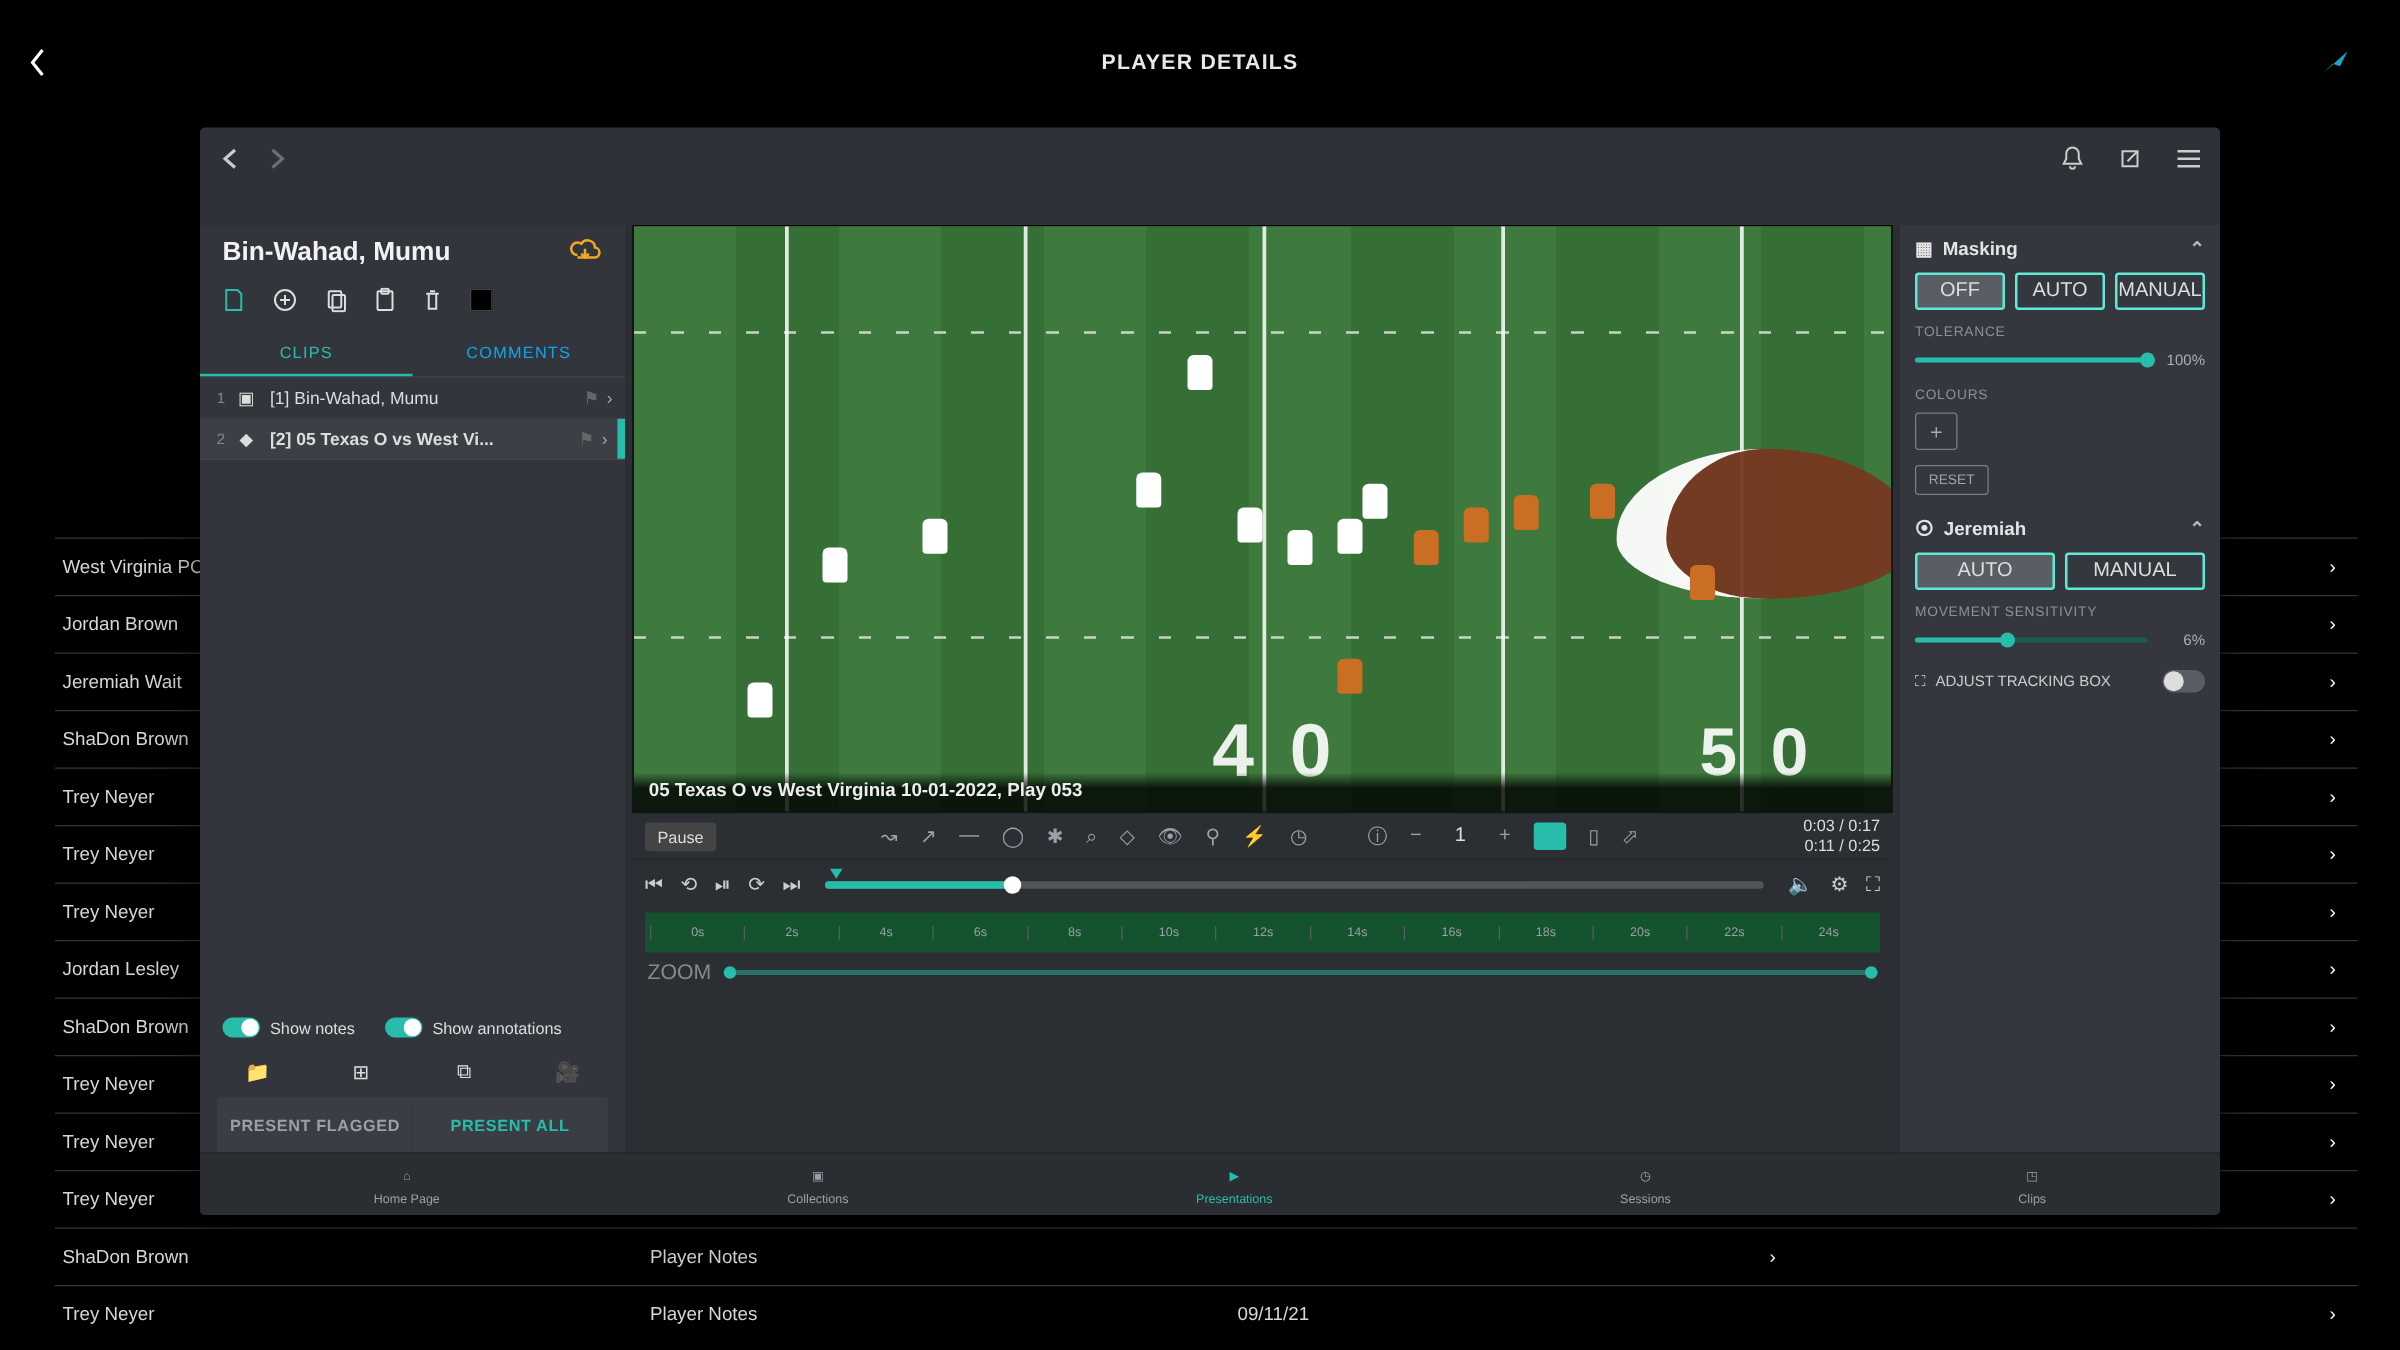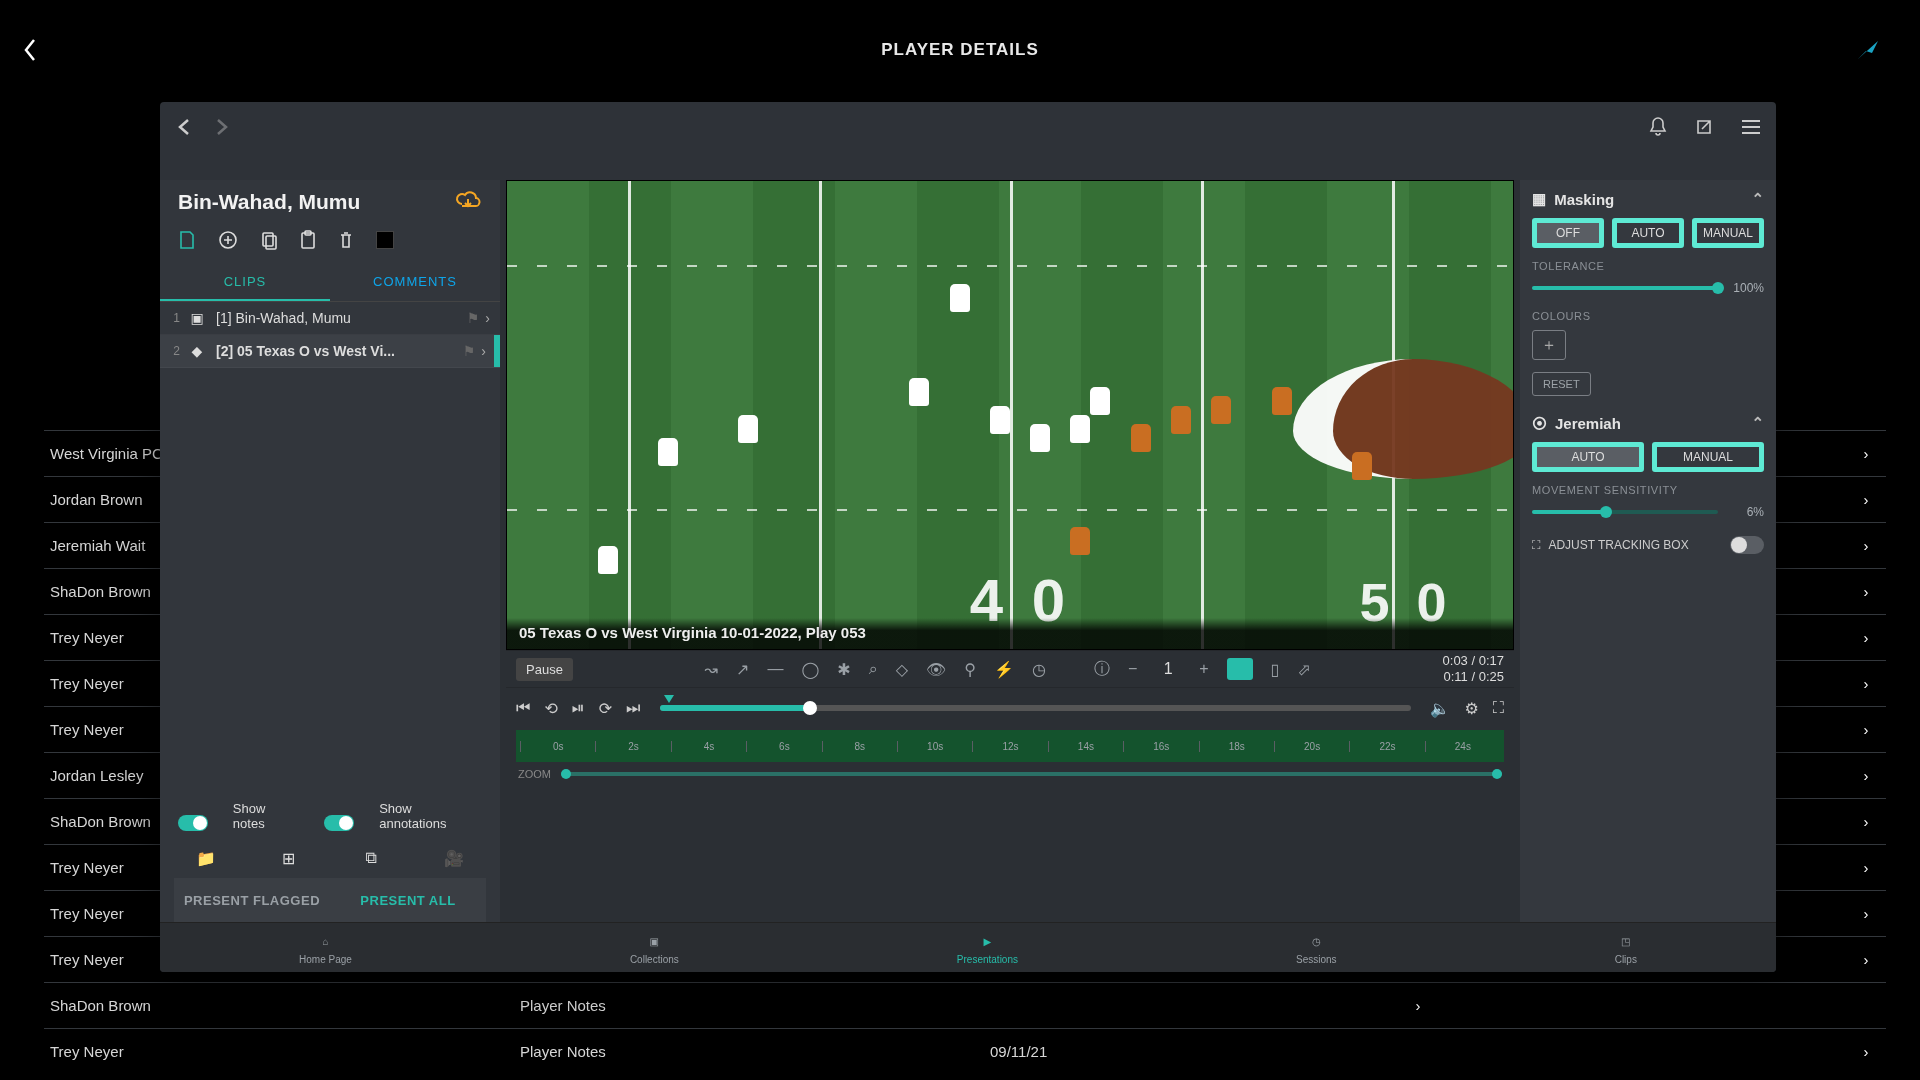--- a/index.html
+++ b/index.html
@@ -37,21 +37,21 @@
 .clip .num { width:14px; text-align:right; color:#888; font-size:12px; margin-right:8px;}
 .clip .cic { width:18px; text-align:center; margin-right:10px;}
 .clip .txt { flex:1; white-space:nowrap; overflow:hidden; text-overflow:ellipsis;}
 .clip .flag { color:#666; margin-right:6px;}
 .clip .chev { color:#aaa; }
 .clip.sel { background:#3c4046;}
 .clip.sel .txt { font-weight:700;}
 .clip.sel .bar-r { width:6px; align-self:stretch; background:#27bdaa; margin:-8px -10px -8px 8px;}
 .sb-bottom { margin-top:auto; padding:8px 14px 0;}
 .sb-toggles { display:flex; gap:24px; align-items:center; font-size:13px; color:#ddd; padding:6px 4px;}
-.tog { display:flex; align-items:flex-end; gap:25px;}
+.tog { display:flex; align-items:flex-end; gap:8px;}
 .tog .sw { width:30px; height:16px; background:#27bdaa; border-radius:10px; position:relative;}
 .tog .sw:after { content:""; position:absolute; right:1px; top:1px; width:14px; height:14px; background:#fff; border-radius:50%;}
 .sb-grid { display:flex; justify-content:space-between; padding:12px 8px 10px; color:#ddd;}
 .sb-grid span { width:48px; text-align:center; cursor:pointer;}
 .sb-present { display:flex; gap:0;}
 .sb-present button { flex:1; height:44px; background:#3a3e44; border:none; color:#9aa0a6; font-size:13px; font-weight:700; letter-spacing:.5px; cursor:pointer;}
 .sb-present .all { color:#27bdaa;}
 
 
 .center { flex:1; background:#2b2f34; display:flex; flex-direction:column; position:relative; padding:0 6px;}
@@ -77,33 +77,33 @@
 .toolbar .swatch { width:26px; height:22px; background:#27bdaa; border-radius:3px;}
 .toolbar .times { text-align:right; font-size:13px; color:#ddd; line-height:1.25;}
 .times div { white-space:nowrap;}
 .play-row { height:40px; display:flex; align-items:center; gap:14px; padding:0 10px; color:#ccc;}
 .seek { flex:1; height:6px; background:#555; border-radius:3px; position:relative; margin:0 6px;}
 .seek .fill { position:absolute; left:0; top:0; bottom:0; width:20%; background:#27bdaa; border-radius:3px;}
 .seek .dot { position:absolute; left:20%; top:50%; width:14px; height:14px; background:#fff; border-radius:50%; transform:translate(-50%,-50%);}
 .seek .mark { position:absolute; left:0.5%; top:-10px; width:0; height:0; border-left:5px solid transparent; border-right:5px solid transparent; border-top:8px solid #27bdaa;}
 .timeline-ruler { height:32px; margin:2px 10px 2px 10px; background:#14532d; display:flex; align-items:center; padding:0 4px;}
 .timeline-ruler .seg { flex:1; text-align:center; font-size:10px; color:#9aa0a6; border-left:1px solid #5a5e64;}
-.zoom-row { display:flex; align-items:center; gap:10px; padding:4px 12px 8px; font-size:11px; color:#888;justify-content:space-between;}
+.zoom-row { display:flex; align-items:center; gap:10px; padding:4px 12px 8px; font-size:17px; color:#888;justify-content:space-between;}
 .zoom-row .track { flex:1; height:4px; background:#555; border-radius:2px; position:relative;}
 .zoom-row .track .a { position:absolute; left:0; top:50%; width:10px; height:10px; background:#27bdaa; border-radius:50%; transform:translateY(-50%);}
 .zoom-row .track .b { position:absolute; right:0; top:50%; width:10px; height:10px; background:#27bdaa; border-radius:50%; transform:translateY(-50%);}
 .zoom-row .track .f { position:absolute; left:0; right:0; top:0; bottom:0; background:#2a7066; border-radius:2px;}
 
 
 .rpanel { width:256px; background:#34383e; padding:10px 12px; overflow:auto;}
 .rp-sec { margin-bottom:18px;}
 .rp-head { display:flex; align-items:center; gap:8px; color:#e4e4e4; font-size:15px; font-weight:700; margin-bottom:10px;}
 .rp-head .chev { margin-left:auto; color:#bbb;}
 .btnrow { display:flex; gap:8px;}
-.btnrow button { flex:1; height:30px; background:transparent; border:5px solid #5eead4; color:#ddd; font-size:12px; border-radius:3px; cursor:pointer;}
+.btnrow button { flex:1; height:30px; background:transparent; border:2px solid #5eead4; color:#ddd; font-size:16px; border-radius:3px; cursor:pointer;}
 .btnrow button.fill { background:#5a5e64;}
 .lbl { margin-top:12px; font-size:11px; letter-spacing:.6px; color:#8b9096;}
 .slider { height:20px; display:flex; align-items:center; gap:8px; margin-top:6px;}
 .slider .track { flex:1; height:4px; background:#1f5a52; border-radius:2px; position:relative;}
 .slider .track .fill-line{ position:absolute; left:0; top:0; bottom:0; background:#27bdaa; border-radius:2px;}
 .slider .track .knob{ position:absolute; top:50%; width:12px; height:12px; background:#27bdaa; border-radius:50%; transform:translate(-50%,-50%);}
 .slider .pct { font-size:12px; color:#aab0b6; width:38px; text-align:right;}
 .addclr { width:34px; height:30px; border:1px solid #7a7e84; border-radius:3px; display:flex; align-items:center; justify-content:center; color:#aaa; margin-top:8px;}
 .reset { padding:5px 10px; border:1px solid #7a7e84; border-radius:3px; color:#9da3a8; font-size:11px; margin-top:12px; display:inline-block;}
 .switch-row { display:flex; align-items:center; gap:8px; font-size:12px; color:#ccc; margin-top:14px;}

